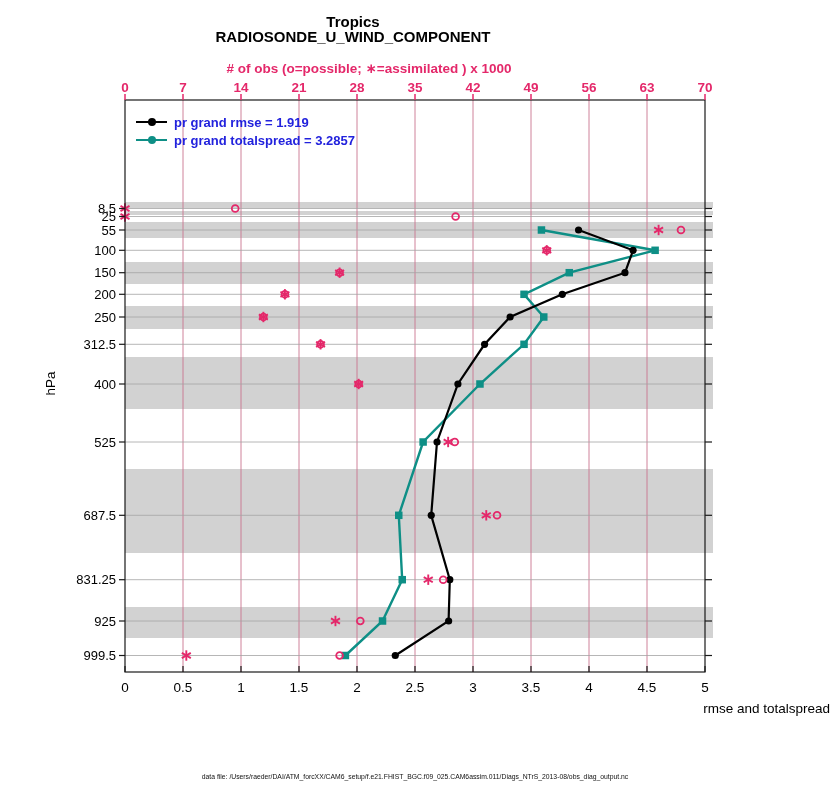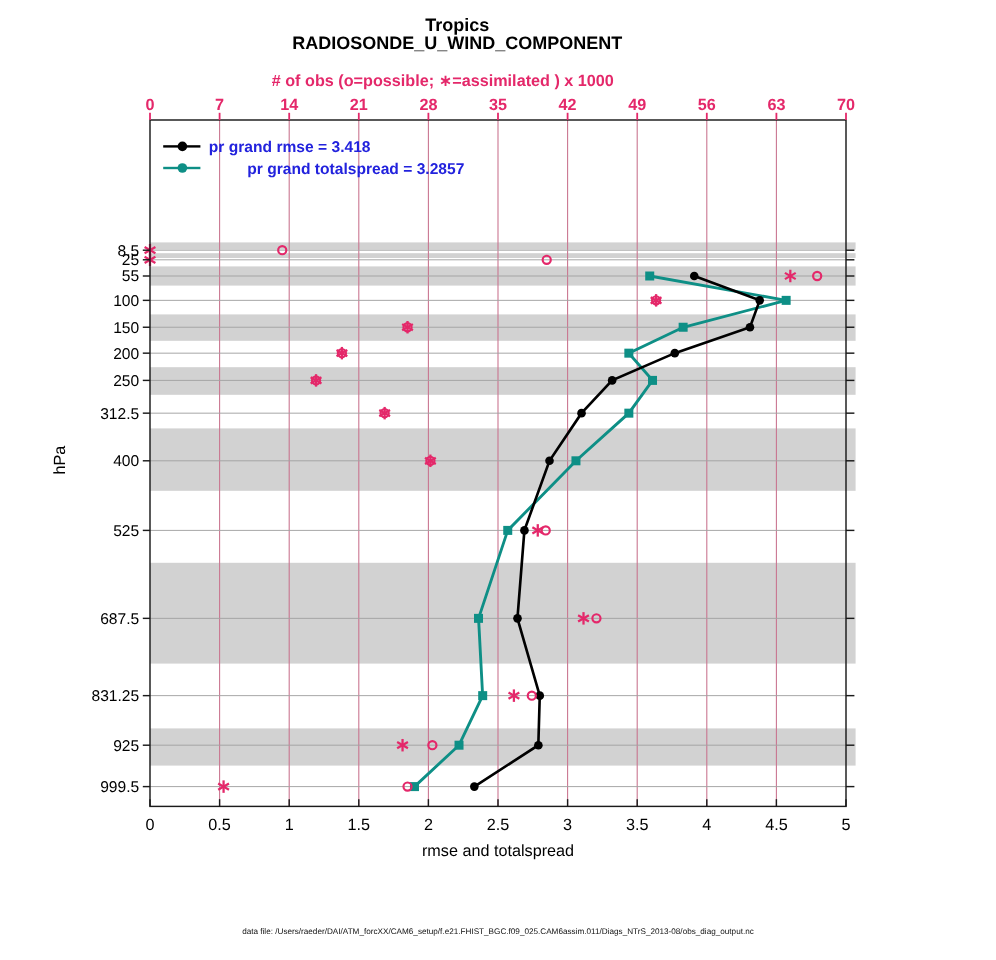--- a/index.html
+++ b/index.html
@@ -1,31 +1,31 @@
 <!DOCTYPE html>
 <html><head>
 <meta charset="utf-8">
 <style>
   html,body{margin:0;padding:0;background:#fff;}
   #stage{position:relative;width:830px;height:800px;background:#ffffff;
          font-family:"Liberation Sans","DejaVu Sans",sans-serif;overflow:hidden;}
   .ttl{position:absolute;left:0;width:706px;text-align:center;font-weight:bold;
-       font-size:15px;color:#000;padding-left:28px;}
+       font-size:15px;color:#000;}
   #title{top:13px;}
   #subtitle{top:28px;}
   #obs-label{position:absolute;left:0;top:60px;width:738px;text-align:center;
        font-size:13.5px;font-weight:bold;}
   #legend{position:absolute;left:136px;top:113px;}
   .leg-row{display:flex;align-items:center;height:18px;}
   .leg-line{position:relative;width:31px;height:2.6px;margin-right:7px;}
   .leg-dot{position:absolute;left:12px;top:-2.7px;width:8px;height:8px;border-radius:50%;}
   .leg-text{font-size:13px;font-weight:bold;}
   #hpa-label{position:absolute;left:38px;top:376px;font-size:13.5px;color:#000;
        transform:rotate(-90deg);transform-origin:center;}
-  #xaxis-label{position:absolute;left:0;top:701px;width:830px;text-align:center;
+  #xaxis-label{position:absolute;left:0;top:701px;width:830px;text-align:right;
        font-size:13.5px;color:#000;}
   #date-range{position:absolute;left:0;top:721px;width:830px;text-align:center;
        font-size:13.5px;color:#000;}
   #datafile-note{position:absolute;left:0;top:773px;width:830px;text-align:center;
        font-size:6.8px;color:#111;}
   svg{position:absolute;left:0;top:0;}
 </style>
 </head>
 <body>
 
@@ -256,26 +256,26 @@
 
   <div id="title" class="ttl">Tropics</div>
   <div id="subtitle" class="ttl">RADIOSONDE_U_WIND_COMPONENT</div>
   <div id="obs-label" style="color: rgb(228, 40, 106);"># of obs (o=possible; ∗=assimilated ) x 1000</div>
 
   <div id="legend">
     <div class="leg-row">
       <span class="leg-line" id="leg-line-rmse" style="background: rgb(0, 0, 0);">
         <span class="leg-dot" id="leg-dot-rmse" style="background: rgb(0, 0, 0);"></span>
       </span>
-      <span class="leg-text" id="leg-text-rmse" style="color: rgb(34, 34, 221);">pr grand rmse = 3.418</span>
+      <span class="leg-text" id="leg-text-rmse" style="color: rgb(34, 34, 221);">pr grand rmse = 1.919</span>
     </div>
     <div class="leg-row">
       <span class="leg-line" id="leg-line-sprd" style="background: rgb(14, 143, 134);">
         <span class="leg-dot" id="leg-dot-sprd" style="background: rgb(14, 143, 134);"></span>
       </span>
-      <span class="leg-text" id="leg-text-sprd" style="color: rgb(34, 34, 221); margin-left: 32px;">pr grand totalspread = 3.2857</span>
+      <span class="leg-text" id="leg-text-sprd" style="color: rgb(34, 34, 221);">pr grand totalspread = 3.2857</span>
     </div>
   </div>
 
   <div id="hpa-label">hPa</div>
   <div id="xaxis-label">rmse and totalspread</div>
   <div id="datafile-note">data file: /Users/raeder/DAI/ATM_forcXX/CAM6_setup/f.e21.FHIST_BGC.f09_025.CAM6assim.011/Diags_NTrS_2013-08/obs_diag_output.nc</div>
 </div>
 
 </body></html>

